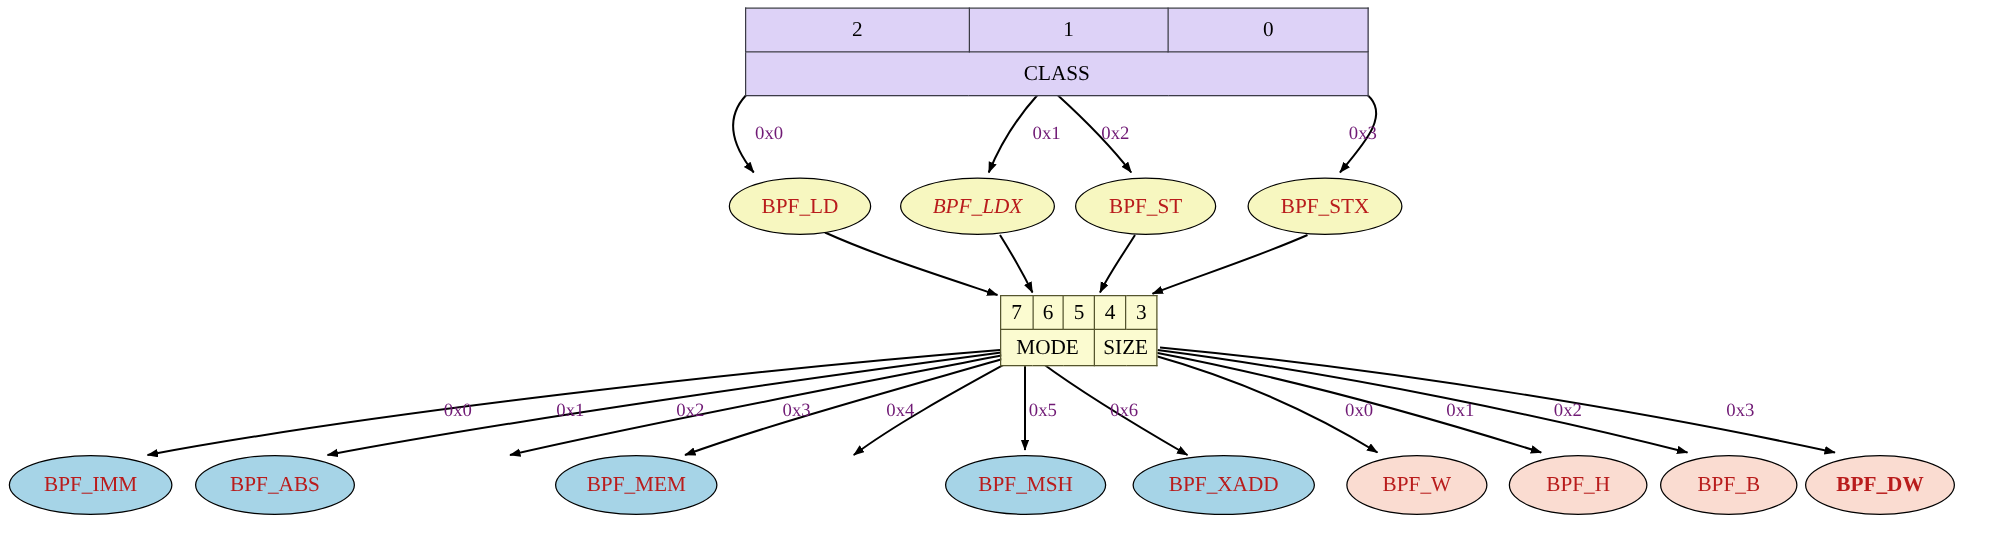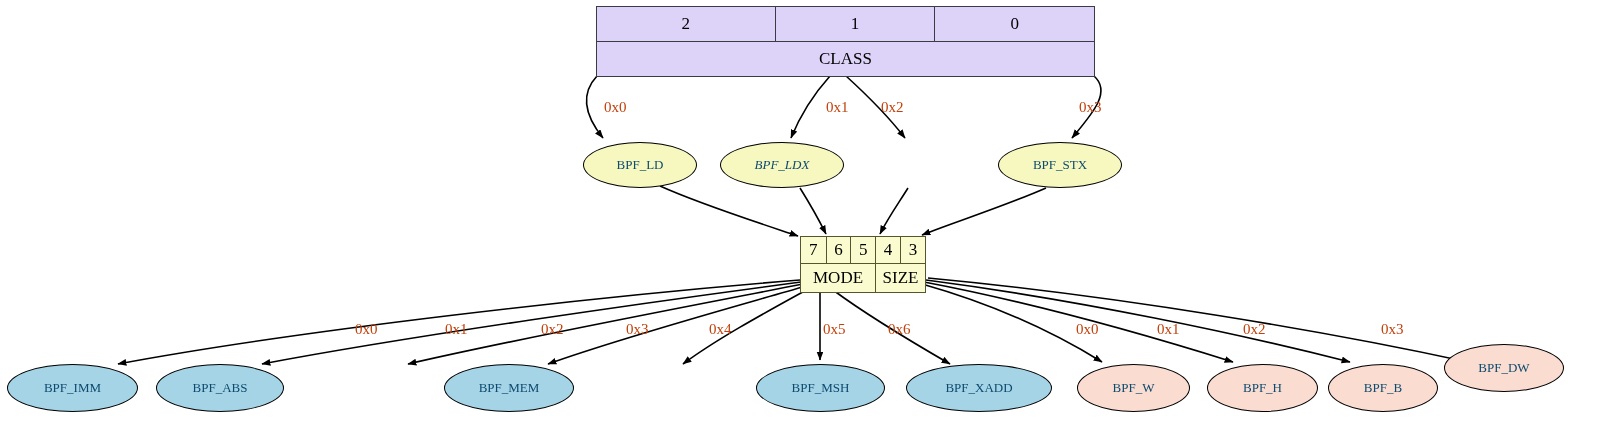--- a/index.html
+++ b/index.html
@@ -1,28 +1,28 @@
 <!DOCTYPE html>
 <html><head>
 <meta charset="utf-8">
 <style>
   html,body{margin:0;padding:0;background:#ffffff;}
   body{font-family:"Liberation Serif", serif;}
   #stage{position:relative;width:1612px;height:428px;overflow:hidden;background:#fff;}
   #edges{position:absolute;left:0;top:0;width:1612px;height:428px;}
   .node{position:absolute;box-sizing:border-box;display:flex;align-items:center;justify-content:center;}
-  .ellipse{border:1.6px solid #000;border-radius:50%;font-size:13px;color:#0c4a6e;white-space:nowrap;}
+  .ellipse{border:1.6px solid #000;border-radius:50%;font-size:17px;color:#b91c1c;white-space:nowrap;}
   .ell-yellow{background:#f7f7c0;}
   .ell-blue{background:#a6d4e7;}
   .ell-pink{background:#fadcd1;}
   .rtable{position:absolute;border-collapse:collapse;border-spacing:0;}
   .rtable td{border:1.4px solid #3b3b46;text-align:center;vertical-align:middle;font-size:17px;color:#000;padding:0;}
   .tbl-class td{background:#ddd2f7;}
   .tbl-mode td{background:#fbfbd0;border-color:#55552e;}
-  .elabel{position:absolute;font-size:15px;color:#c2410c;white-space:nowrap;}
+  .elabel{position:absolute;font-size:15px;color:#701a75;white-space:nowrap;}
 </style>
 </head>
 <body>
 
 <div id="stage">
 
   <svg id="edges" viewBox="0 0 1612 428" xmlns="http://www.w3.org/2000/svg">
     <defs>
       <marker id="ah" markerWidth="10" markerHeight="10" refX="8.4" refY="3.4" orient="auto" markerUnits="userSpaceOnUse">
         <path d="M0,0 L9,3.4 L0,6.8 z" fill="#000"></path>
@@ -66,20 +66,23 @@
       <td colspan="3" style="height:34px;">CLASS</td>
     </tr>
   </tbody>
     </table>
 
   <div class="node ellipse ell-yellow" style="left:583px;top:142px;width:114px;height:46px;">
     <span>BPF_LD</span>
     </div>
   <div class="node ellipse ell-yellow" style="left:720px;top:142px;width:124px;height:46px;font-style:italic;">
     <span>BPF_LDX</span>
+    </div>
+  <div class="node ellipse ell-yellow" style="left:860px;top:142px;width:113px;height:46px;">
+    <span>BPF_ST</span>
     </div>
   <div class="node ellipse ell-yellow" style="left:998px;top:142px;width:124px;height:46px;">
     <span>BPF_STX</span>
     </div>
 
   <div class="elabel" style="left:604px;top:99px;">0x0</div>
   <div class="elabel" style="left:826px;top:99px;">0x1</div>
   <div class="elabel" style="left:881px;top:99px;">0x2</div>
   <div class="elabel" style="left:1079px;top:99px;">0x3</div>
 
@@ -130,17 +133,17 @@
 
   <div class="node ellipse ell-pink" style="left:1077px;top:364px;width:113px;height:48px;">
     <span>BPF_W</span>
     </div>
   <div class="node ellipse ell-pink" style="left:1207px;top:364px;width:111px;height:48px;">
     <span>BPF_H</span>
     </div>
   <div class="node ellipse ell-pink" style="left:1328px;top:364px;width:110px;height:48px;">
     <span>BPF_B</span>
     </div>
-  <div class="node ellipse ell-pink" style="left:1444px;top:344px;width:120px;height:48px;">
+  <div class="node ellipse ell-pink" style="left:1444px;top:364px;width:120px;height:48px;font-weight:bold;">
     <span>BPF_DW</span>
     </div>
 
 </div>
 
 </body></html>

